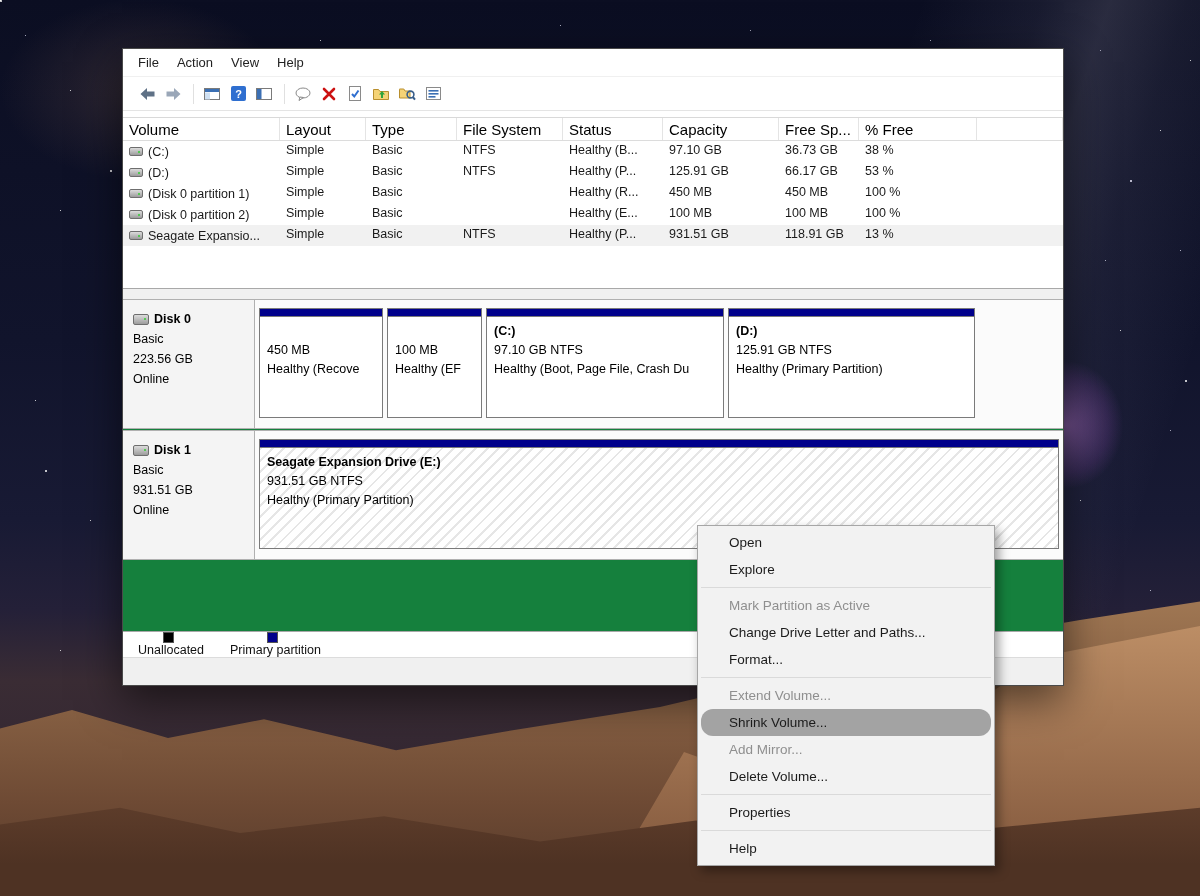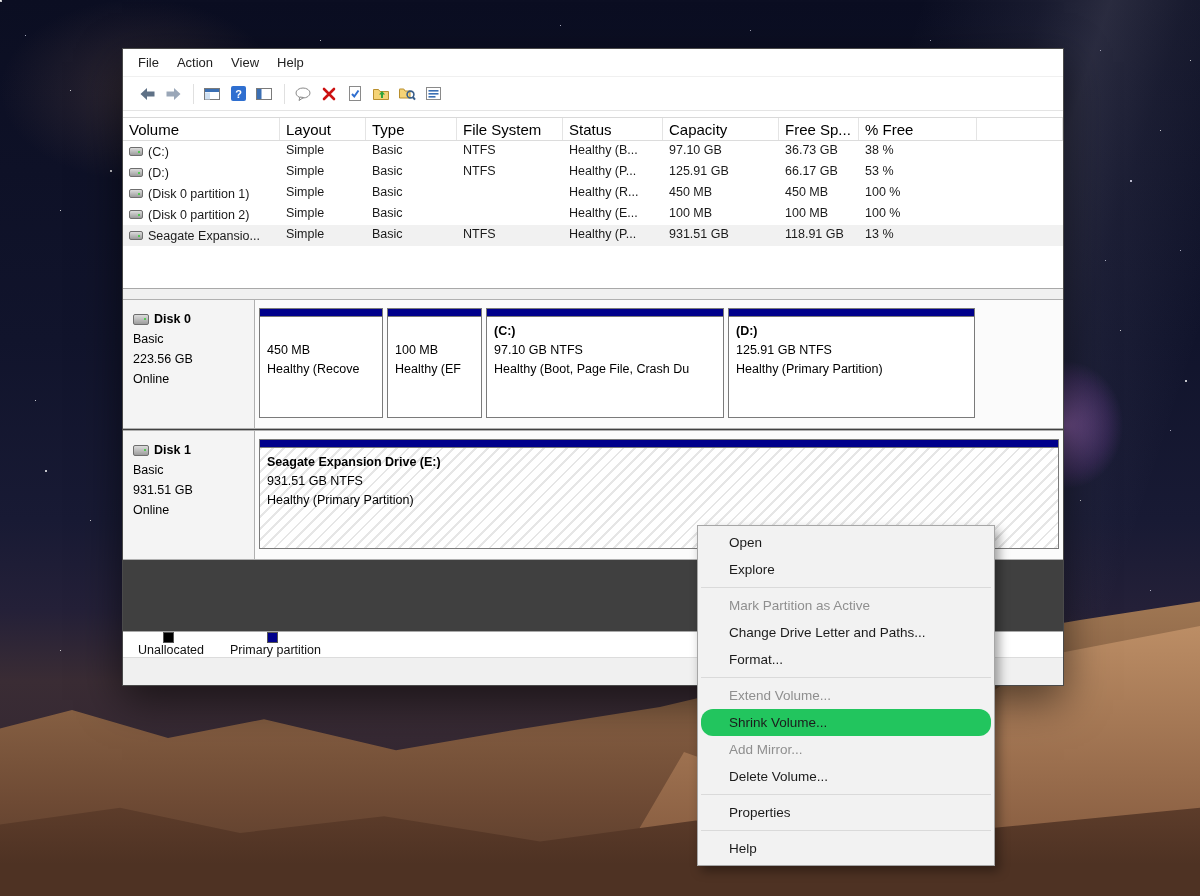--- a/index.html
+++ b/index.html
@@ -64,21 +64,21 @@
   .vt-row .cell { font-size:12.5px; color:#1a1a1a; padding:2px 6px; white-space:nowrap; overflow:hidden; height:21px; }
   .vt-row.selected { background:#f1f1f1; }
   .vol-cell { display:flex; align-items:center; }
   .hdd-ico { flex:0 0 auto; width:14px; height:9px; margin-right:5px; border:1px solid #6e6e6e; border-radius:2px;
     background:linear-gradient(#dcdcdc,#9c9c9c); position:relative; }
   .hdd-ico::after { content:""; position:absolute; right:2px; top:3px; width:2px; height:2px; border-radius:50%; background:#3c3; }
 
   .splitter { flex:0 0 10px; background:#f0f0f0; }
 
   
-  .disk-pane { flex:1 1 auto; background:#404040; overflow:hidden; }
+  .disk-pane { flex:1 1 auto; background:#15803d; overflow:hidden; }
   .disk-row { display:flex; height:130px; border-bottom:1px solid #b0b0b0; border-top:1px solid #b0b0b0; margin-bottom:1px; background:#fbfbfb; }
   .disk-label { flex:0 0 132px; border-right:1px solid #b0b0b0; padding:9px 8px 0 10px; font-size:12.5px; line-height:20px; background:#f4f4f4; }
   .disk-title { display:flex; align-items:center; font-weight:bold; }
   .disk-title .hdd-ico { width:16px; height:11px; }
   .partitions { flex:1 1 auto; display:flex; padding:8px 4px 0 4px; gap:4px; }
   .partition { height:110px; border:1px solid #7a7a7a; background:#fff; display:flex; flex-direction:column; }
   .part-bar { height:8px; flex:0 0 auto; border-bottom:1px solid #7a7a7a; }
   .part-body { flex:1 1 auto; padding:5px 7px; font-size:12.5px; line-height:19px; overflow:hidden; white-space:nowrap; }
   .p-title { font-weight:bold; height:19px; }
   .partition.hatched .part-body { background:repeating-linear-gradient(135deg, #e6e6e6 0 2px, #ffffff 2px 8px); }
@@ -86,21 +86,21 @@
   .legend { flex:0 0 26px; border-top:1px solid #a8a8a8; background:#fff; display:flex; align-items:center; padding-left:15px; gap:26px; }
   .legend-item { display:flex; align-items:center; font-size:12.5px; color:#111;flex-direction:column; }
   .legend-swatch { width:11px; height:11px; border:1px solid #555; margin-right:6px; }
   .statusbar { flex:0 0 28px; background:#f0f0f0; border-top:1px solid #dcdcdc; }
 
   
   .context-menu { position:absolute; left:697px; top:525px; width:298px; background:#f2f2f2;
     border:1px solid #a6a6a6; box-shadow: 4px 5px 10px rgba(0,0,0,0.38); padding:3px 0; z-index:10; }
   .cm-item { height:27px; line-height:27px; font-size:13.5px; color:#1b1b1b; padding-left:28px; margin:0 3px; white-space:nowrap; }
   .cm-item.disabled { color:#8f8f8f; }
-  .cm-item.highlight { background:#22c55e;border-radius:12px; }
+  .cm-item.highlight { background:#a3a3a3;border-radius:12px; }
   .cm-sep { height:1px; background:#dadada; margin:4px 3px; }
 
   svg { display:block; }
 </style>
 </head>
 <body>
 
 <div class="desktop">
   <div class="milkyway"></div>
   <div class="nebula2"></div>

